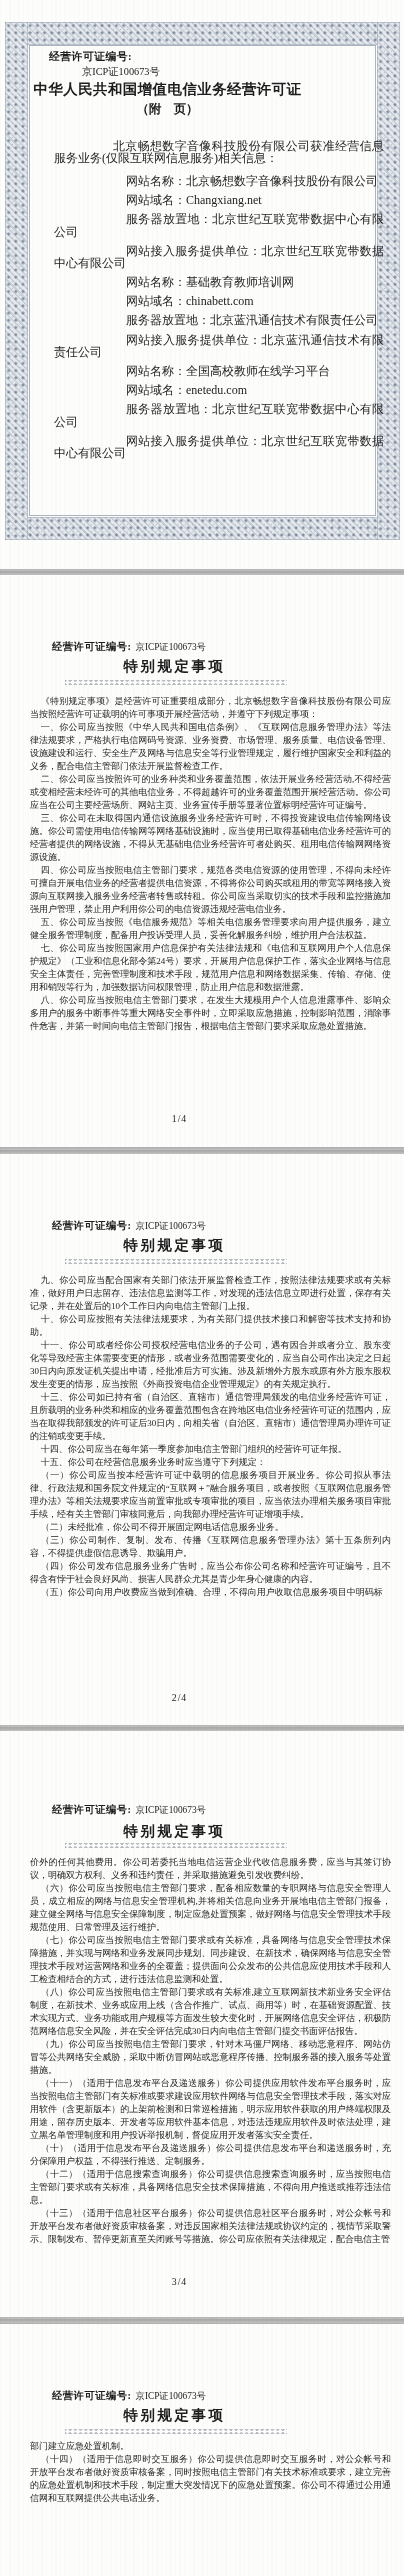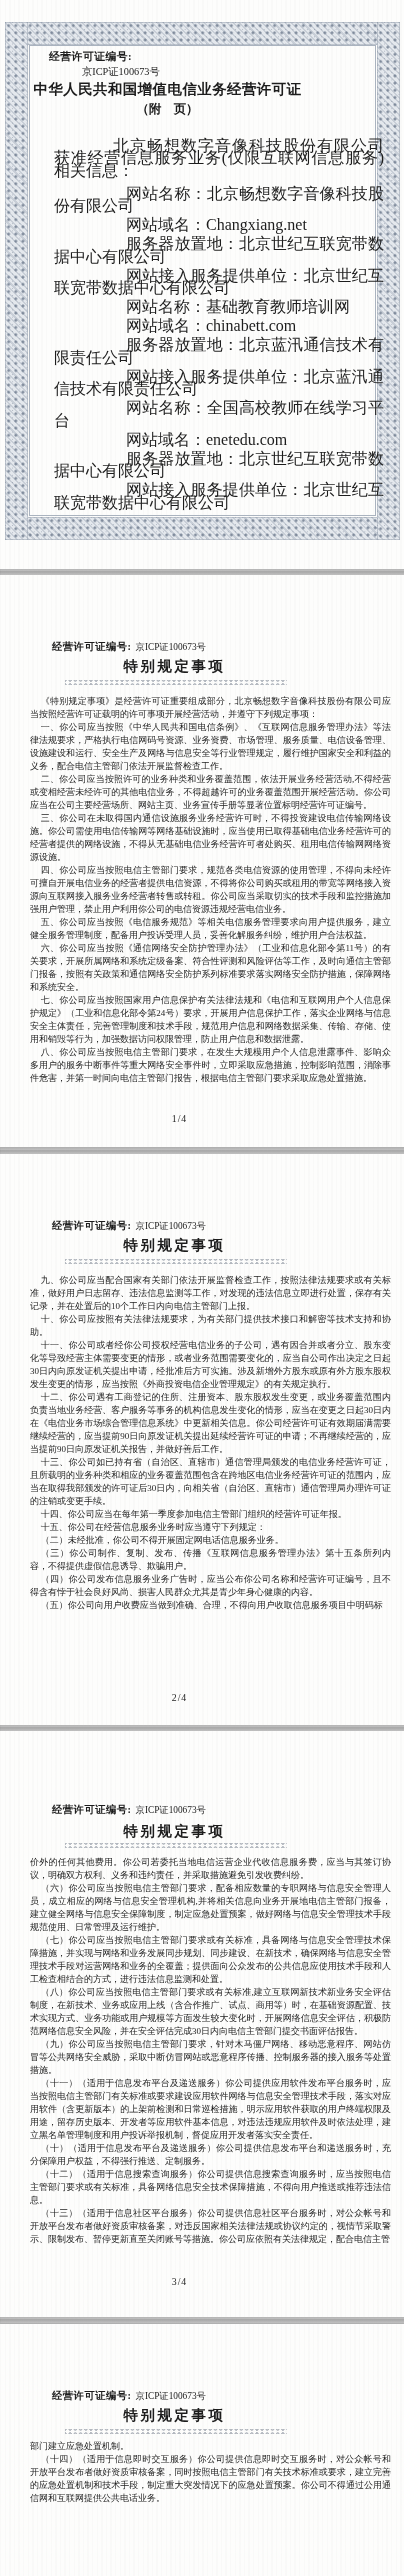--- a/index.html
+++ b/index.html
@@ -23,21 +23,21 @@
   .band-left{top:21.6px;bottom:29px;left:5.2px;width:23px;}
   .band-right{top:21.6px;bottom:29px;right:5.2px;width:23px;}
   .frame-inner{position:absolute;top:45px;left:29px;right:29px;bottom:53px;
     border:1px solid #aab3bf;pointer-events:none;}
   .lic-label{position:absolute;top:50px;left:49px;font-size:10.8px;font-weight:bold;letter-spacing:0.5px;}
   .lic-value{position:absolute;top:65px;left:82px;font-size:10.3px;}
   .p1-title{position:absolute;top:80px;left:0;width:100%;margin:0;text-align:center;
     transform:translateX(-35px);font-size:14.4px;font-weight:bold;letter-spacing:0.5px;}
   .p1-subtitle{position:absolute;top:101px;left:0;width:100%;margin:0;text-align:center;
     transform:translateX(-35px);font-size:12.4px;font-weight:bold;}
-  .p1-body{position:absolute;top:140px;left:54px;width:330px;font-size:16px;line-height:12.4px;text-align:justify;}
+  .p1-body{position:absolute;top:140px;left:54px;width:330px;font-size:12px;line-height:12.4px;text-align:justify;}
   .p1-intro{margin:0 0 10.3px;text-indent:59px;}
   .p1-entry{margin:0 0 6.7px;text-indent:72px;white-space:pre-wrap;}
   
   .sec-head{position:absolute;top:65px;left:52px;text-align:center;}
   .sec-head .lbl{font-size:10.3px;font-weight:bold;letter-spacing:0.5px;}
   .sec-head .val{font-size:9.3px;margin-left:4.1px;}
   .sec-title{position:absolute;top:82px;left:0;width:100%;margin:0;text-align:center;
     transform:translateX(-28px);font-size:14.4px;font-weight:bold;letter-spacing:2.6px;}
   .zigzag{position:absolute;top:105px;left:65px;width:222px;height:4.6px;opacity:.75;
     background-image:
@@ -109,44 +109,43 @@
     <h2 class="sec-title">特别规定事项</h2>
     <div class="zigzag"></div>
     <div class="sec-body">
 
     <p>《特别规定事项》是经营许可证重要组成部分，北京畅想数字音像科技股份有限公司应当按照经营许可证载明的许可事项开展经营活动，并遵守下列规定事项：</p>
         <p>一、你公司应当按照《中华人民共和国电信条例》、《互联网信息服务管理办法》等法律法规要求，严格执行电信网码号资源、业务资费、市场管理、服务质量、电信设备管理、设施建设和运行、安全生产及网络与信息安全等行业管理规定，履行维护国家安全和利益的义务，配合电信主管部门依法开展监督检查工作。</p>
         <p>二、你公司应当按照许可的业务种类和业务覆盖范围，依法开展业务经营活动,不得经营或变相经营未经许可的其他电信业务，不得超越许可的业务覆盖范围开展经营活动。你公司应当在公司主要经营场所、网站主页、业务宣传手册等显著位置标明经营许可证编号。</p>
         <p>三、你公司在未取得国内通信设施服务业务经营许可时，不得投资建设电信传输网络设施。你公司需使用电信传输网等网络基础设施时，应当使用已取得基础电信业务经营许可的经营者提供的网络设施，不得从无基础电信业务经营许可者处购买、租用电信传输网网络资源设施。</p>
         <p>四、你公司应当按照电信主管部门要求，规范各类电信资源的使用管理，不得向未经许可擅自开展电信业务的经营者提供电信资源，不得将你公司购买或租用的带宽等网络接入资源向互联网接入服务业务经营者转售或转租。你公司应当采取切实的技术手段和监控措施加强用户管理，禁止用户利用你公司的电信资源违规经营电信业务。</p>
         <p>五、你公司应当按照《电信服务规范》等相关电信服务管理要求向用户提供服务，建立健全服务管理制度，配备用户投诉受理人员，妥善化解服务纠纷，维护用户合法权益。</p>
-        <p>六、你公司应当按照《通信网络安全防护管理办法》（工业和信息化部令第11号）的有关要求，开展所属网络和系统定级备案、符合性评测和风险评估等工作，及时向通信主管部门报备，按照有关政策和通信网络安全防护系列标准要求落实网络安全防护措施，保障网络和系统安全。</p>
         <p>七、你公司应当按照国家用户信息保护有关法律法规和《电信和互联网用户个人信息保护规定》（工业和信息化部令第24号）要求，开展用户信息保护工作，落实企业网络与信息安全主体责任，完善管理制度和技术手段，规范用户信息和网络数据采集、传输、存储、使用和销毁等行为，加强数据访问权限管理，防止用户信息和数据泄露。</p>
         <p>八、你公司应当按照电信主管部门要求，在发生大规模用户个人信息泄露事件、影响众多用户的服务中断事件等重大网络安全事件时，立即采取应急措施，控制影响范围，消除事件危害，并第一时间向电信主管部门报告，根据电信主管部门要求采取应急处置措施。</p>
       </div>
     <div class="page-num">1/4</div>
   </section>
 
   <div class="divider" style="top:1148px;"></div>
 
   <section class="page" style="top:1154px;height:571px;">
     <div class="sec-head">
       <span class="lbl">经营许可证编号:</span><span class="val">京ICP证100673号</span>
     </div>
     <h2 class="sec-title">特别规定事项</h2>
     <div class="zigzag"></div>
     <div class="sec-body">
 
     <p>九、你公司应当配合国家有关部门依法开展监督检查工作，按照法律法规要求或有关标准，做好用户日志留存、违法信息监测等工作，对发现的违法信息立即进行处置，保存有关记录，并在处置后的10个工作日内向电信主管部门上报。</p>
         <p>十、你公司应按照有关法律法规要求，为有关部门提供技术接口和解密等技术支持和协助。</p>
         <p>十一、你公司或者经你公司授权经营电信业务的子公司，遇有因合并或者分立、股东变化等导致经营主体需要变更的情形，或者业务范围需要变化的，应当自公司作出决定之日起30日内向原发证机关提出申请，经批准后方可实施。涉及新增外方股东或原有外方股东股权发生变更的情形，应当按照《外商投资电信企业管理规定》的有关规定执行。</p>
-        <p>十二、你公司遇有工商登记的住所、注册资本、股东股权发生变更，或业务覆盖范围内负责当地业务经营、客户服务等事务的机构信息发生变化的情形，应当在变更之日起30日内在《电信业务市场综合管理信息系统》中更新相关信息。你公司经营许可证有效期届满需要继续经营的，应当提前90日向原发证机关提出延续经营许可证的申请；不再继续经营的，应当提前90日向原发证机关报告，并做好善后工作。</p>
         <p>十三、你公司如已持有省（自治区、直辖市）通信管理局颁发的电信业务经营许可证，且所载明的业务种类和相应的业务覆盖范围包含在跨地区电信业务经营许可证的范围内，应当在取得我部颁发的许可证后30日内，向相关省（自治区、直辖市）通信管理局办理许可证的注销或变更手续。</p>
         <p>十四、你公司应当在每年第一季度参加电信主管部门组织的经营许可证年报。</p>
         <p>十五、你公司在经营信息服务业务时应当遵守下列规定：</p>
+        <p>（一）你公司应当按本经营许可证中载明的信息服务项目开展业务。你公司拟从事法律、行政法规和国务院文件规定的“互联网＋”融合服务项目，或者按照《互联网信息服务管理办法》等相关法规要求应当前置审批或专项审批的项目，应当依法办理相关服务项目审批手续，经有关主管部门审核同意后，向我部办理经营许可证增项手续。</p>
         <p>（二）未经批准，你公司不得开展固定网电话信息服务业务。</p>
         <p>（三）你公司制作、复制、发布、传播《互联网信息服务管理办法》第十五条所列内容，不得提供虚假信息诱导、欺骗用户。</p>
         <p>（四）你公司发布信息服务业务广告时，应当公布你公司名称和经营许可证编号，且不得含有悖于社会良好风尚、损害人民群众尤其是青少年身心健康的内容。</p>
         <p>（五）你公司向用户收费应当做到准确、合理，不得向用户收取信息服务项目中明码标</p>
       </div>
     <div class="page-num">2/4</div>
   </section>
 
   <div class="divider" style="top:1725px;"></div>
 

